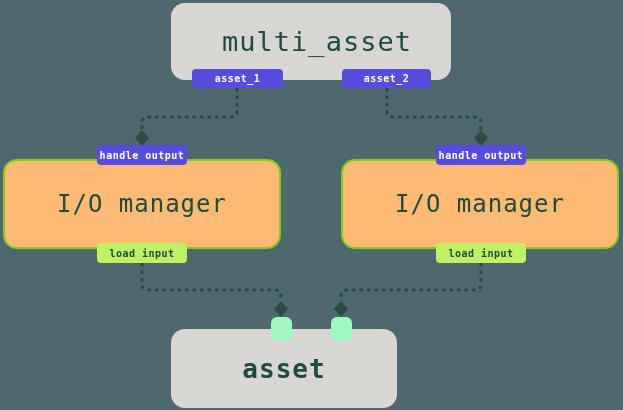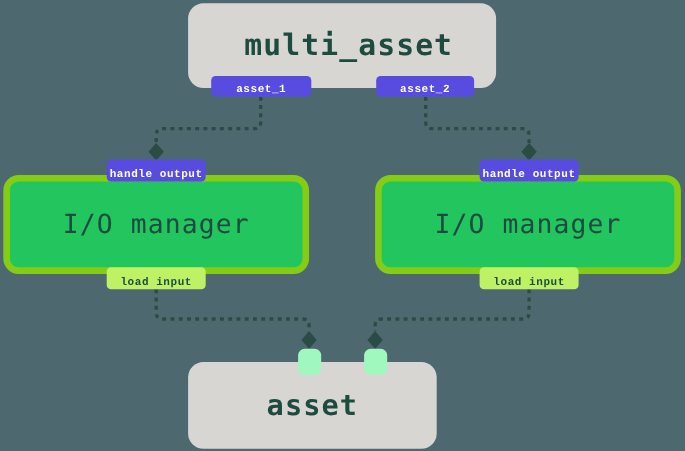--- a/index.html
+++ b/index.html
@@ -7,37 +7,36 @@
     width:623px;height:410px;position:relative;overflow:hidden;
     background:#4d686f;
     font-family:"DejaVu Sans Mono","Liberation Mono",monospace;
   }
   .node{
     position:absolute;border-radius:14px;
     display:flex;align-items:center;justify-content:center;
     box-sizing:border-box;z-index:1;
   }
   .node-gray{background:#d8d6d3;}
-  .node-white{background:#22c55e;border:6px solid #84cc16;}
+  .node-white{background:#fdba74;border:2px solid #84cc16;}
   .node-label{color:#1d4b3f;}
-  .lbl-xl{font-size:27px;font-weight:bold;letter-spacing:1px;margin-left:12px;}
+  .lbl-xl{font-size:27px;font-weight:normal;letter-spacing:1px;margin-left:12px;}
   .lbl-lg{font-size:24px;font-weight:normal;letter-spacing:1px;}
   .lbl-asset{font-size:26px;font-weight:bold;letter-spacing:1px;}
 
   #multi-asset{left:171px;top:3px;width:280px;height:77px;}
   #io-left   {left:3px;  top:159px;width:278px;height:90px;}
   #io-right  {left:341px;top:159px;width:278px;height:90px;}
   #asset     {left:171px;top:329px;width:226px;height:79px;}
 
   .badge{
     position:absolute;z-index:3;border-radius:4px;
-    display:flex;align-items:flex-end;justify-content:center;
+    display:flex;align-items:center;justify-content:center;
     font-size:10px;font-weight:bold;letter-spacing:0.5px;
     box-sizing:border-box;
-    font-family:Liberation Mono, monospace;
   }
   .badge-purple{background:#584ce0;color:#ffffff;}
   .badge-mint{background:#bef264;color:#1d4b3f;}
 
   #badge-asset1 {left:192px;top:69px; width:91px;height:19px;}
   #badge-asset2 {left:342px;top:69px; width:89px;height:19px;}
   #badge-ho-left {left:97px; top:145px;width:90px;height:20px;}
   #badge-ho-right{left:436px;top:145px;width:90px;height:20px;}
   #badge-li-left {left:97px; top:243px;width:90px;height:20px;}
   #badge-li-right{left:436px;top:243px;width:90px;height:20px;}

